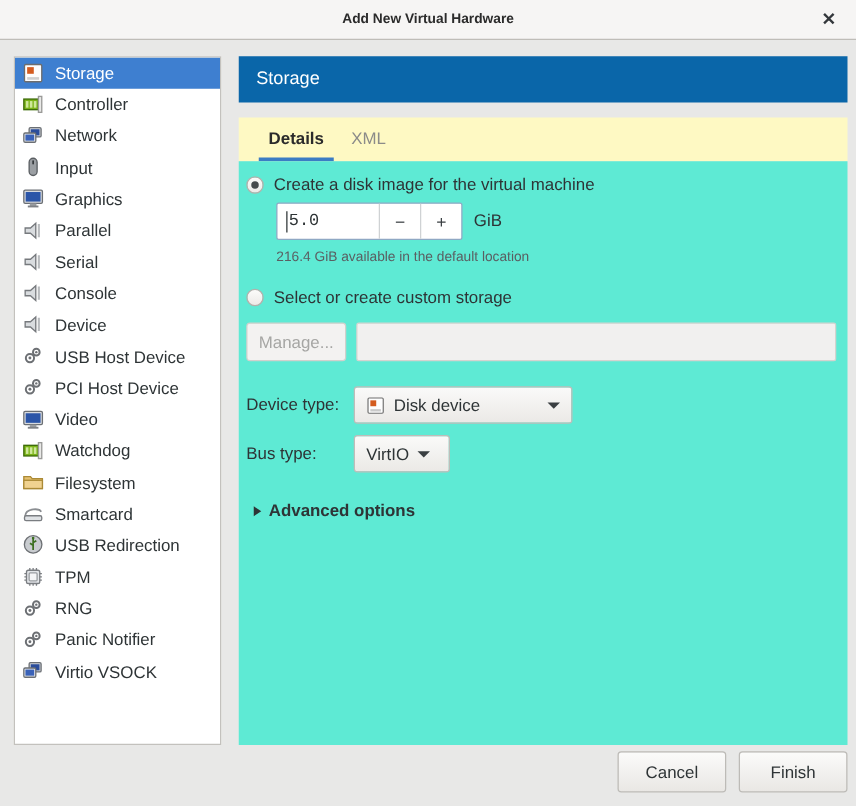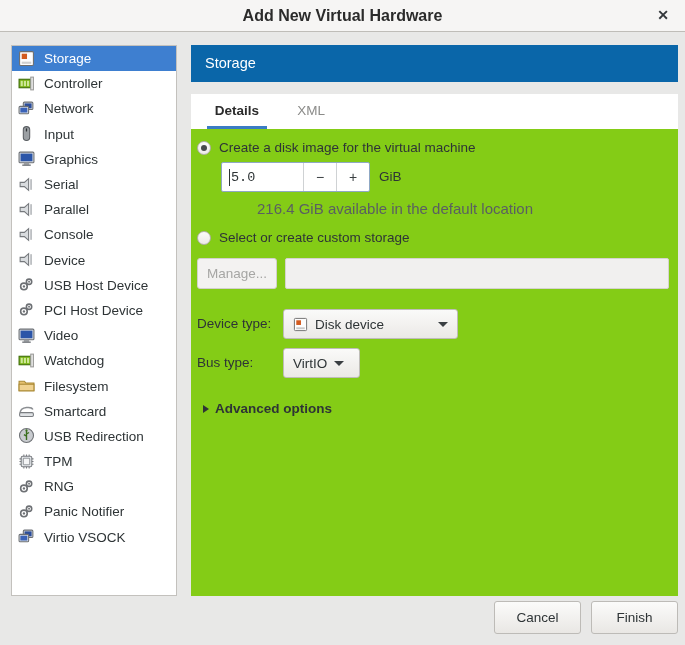--- a/index.html
+++ b/index.html
@@ -26,21 +26,21 @@
     background: #f6f5f4;
     border-bottom: 1px solid #bfbdb8;
     box-sizing: border-box;
   }
   .titlebar-title {
     position: absolute;
     left: 0; top: 0;
     width: 685px;
     line-height: 31px;
     text-align: center;
-    font-size: 16px;
+    font-size: 11px;
     font-weight: bold;
     color: #2b2b2b;
   }
   .titlebar-close {
     position: absolute;
     right: 8px; top: 0;
     width: 28px;
     height: 31px;
     line-height: 31px;
     text-align: center;
@@ -102,21 +102,21 @@
     line-height: 37px;
     font-size: 14.5px;
     color: #ffffff;
   }
 
   .tabbar {
     position: absolute;
     left: 191px; top: 94px;
     width: 487px;
     height: 35px;
-    background: #ffffff;
+    background: #fef9c3;
     box-sizing: border-box;
   }
   .tab {
     position: absolute;
     top: 0;
     height: 35px;
     line-height: 33px;
     font-size: 13.5px;
     cursor: pointer;
     box-sizing: border-box;
@@ -126,21 +126,21 @@
     font-weight: bold;
     border-bottom: 3px solid #3b7cc4;
   }
   .tab.inactive { color: #8b8b89; }
 
   .content {
     position: absolute;
     left: 191px; top: 129px;
     width: 487px;
     height: 467px;
-    background: #84cc16;
+    background: #5eead4;
     box-sizing: border-box;
   }
 
   
   .radio-row {
     position: absolute;
     display: flex;
     align-items: center;
     cursor: pointer;
   }
@@ -209,23 +209,22 @@
   .unit {
     position: absolute;
     left: 379px; top: 162px;
     line-height: 30px;
     font-size: 13.5px;
     color: #2e3436;
   }
   .hint {
     position: absolute;
     left: 221px; top: 200px;
-    font-size: 15px;
+    font-size: 11px;
     color: #5a5f62;
-    margin-left: 36px;
   }
 
   
   .manage-btn {
     position: absolute;
     left: 197px; top: 258px;
     width: 80px; height: 31px;
     border: 1px solid #d2d0cc;
     border-radius: 3px;
     background: #f3f2f1;
@@ -374,30 +373,30 @@
       </span>
       <span class="side-label">Graphics</span>
     </div>
     <div class="side-item">
       <span class="ico">
         <svg width="17" height="17" viewBox="0 0 16 16">
           <path d="M2 6 L6 6 L10 2.5 L10 13.5 L6 10 L2 10 Z" fill="#d9dcdf" stroke="#76797d"></path>
           <rect x="11.5" y="3" width="1.6" height="10" fill="#b8bbbe"></rect>
         </svg>
       </span>
-      <span class="side-label">Serial</span>
+      <span class="side-label">Parallel</span>
     </div>
     <div class="side-item">
       <span class="ico">
         <svg width="17" height="17" viewBox="0 0 16 16">
           <path d="M2 6 L6 6 L10 2.5 L10 13.5 L6 10 L2 10 Z" fill="#d9dcdf" stroke="#76797d"></path>
           <rect x="11.5" y="3" width="1.6" height="10" fill="#b8bbbe"></rect>
         </svg>
       </span>
-      <span class="side-label">Parallel</span>
+      <span class="side-label">Serial</span>
     </div>
     <div class="side-item">
       <span class="ico">
         <svg width="17" height="17" viewBox="0 0 16 16">
           <path d="M2 6 L6 6 L10 2.5 L10 13.5 L6 10 L2 10 Z" fill="#d9dcdf" stroke="#76797d"></path>
           <rect x="11.5" y="3" width="1.6" height="10" fill="#b8bbbe"></rect>
         </svg>
       </span>
       <span class="side-label">Console</span>
     </div>
@@ -540,21 +539,21 @@
       <span class="side-label">Virtio VSOCK</span>
     </div>
   </div>
 
 <div class="banner">
   <div class="banner-text">Storage</div>
 </div>
 
 <div class="tabbar">
   <div class="tab active" style="left:16px;width:60px;text-align:center;">Details</div>
-  <div class="tab inactive" style="left:90px;width:44px;text-align:right;">XML</div>
+  <div class="tab inactive" style="left:90px;width:44px;text-align:left;">XML</div>
 </div>
 
 <div class="content">
 
   <div class="radio-row" style="left:6px; top:11px;">
     <span class="radio checked"></span>
     <span class="radio-label">Create a disk image for the virtual machine</span>
   </div>
 
   <div class="spin" style="left:30px; top:33px;">

